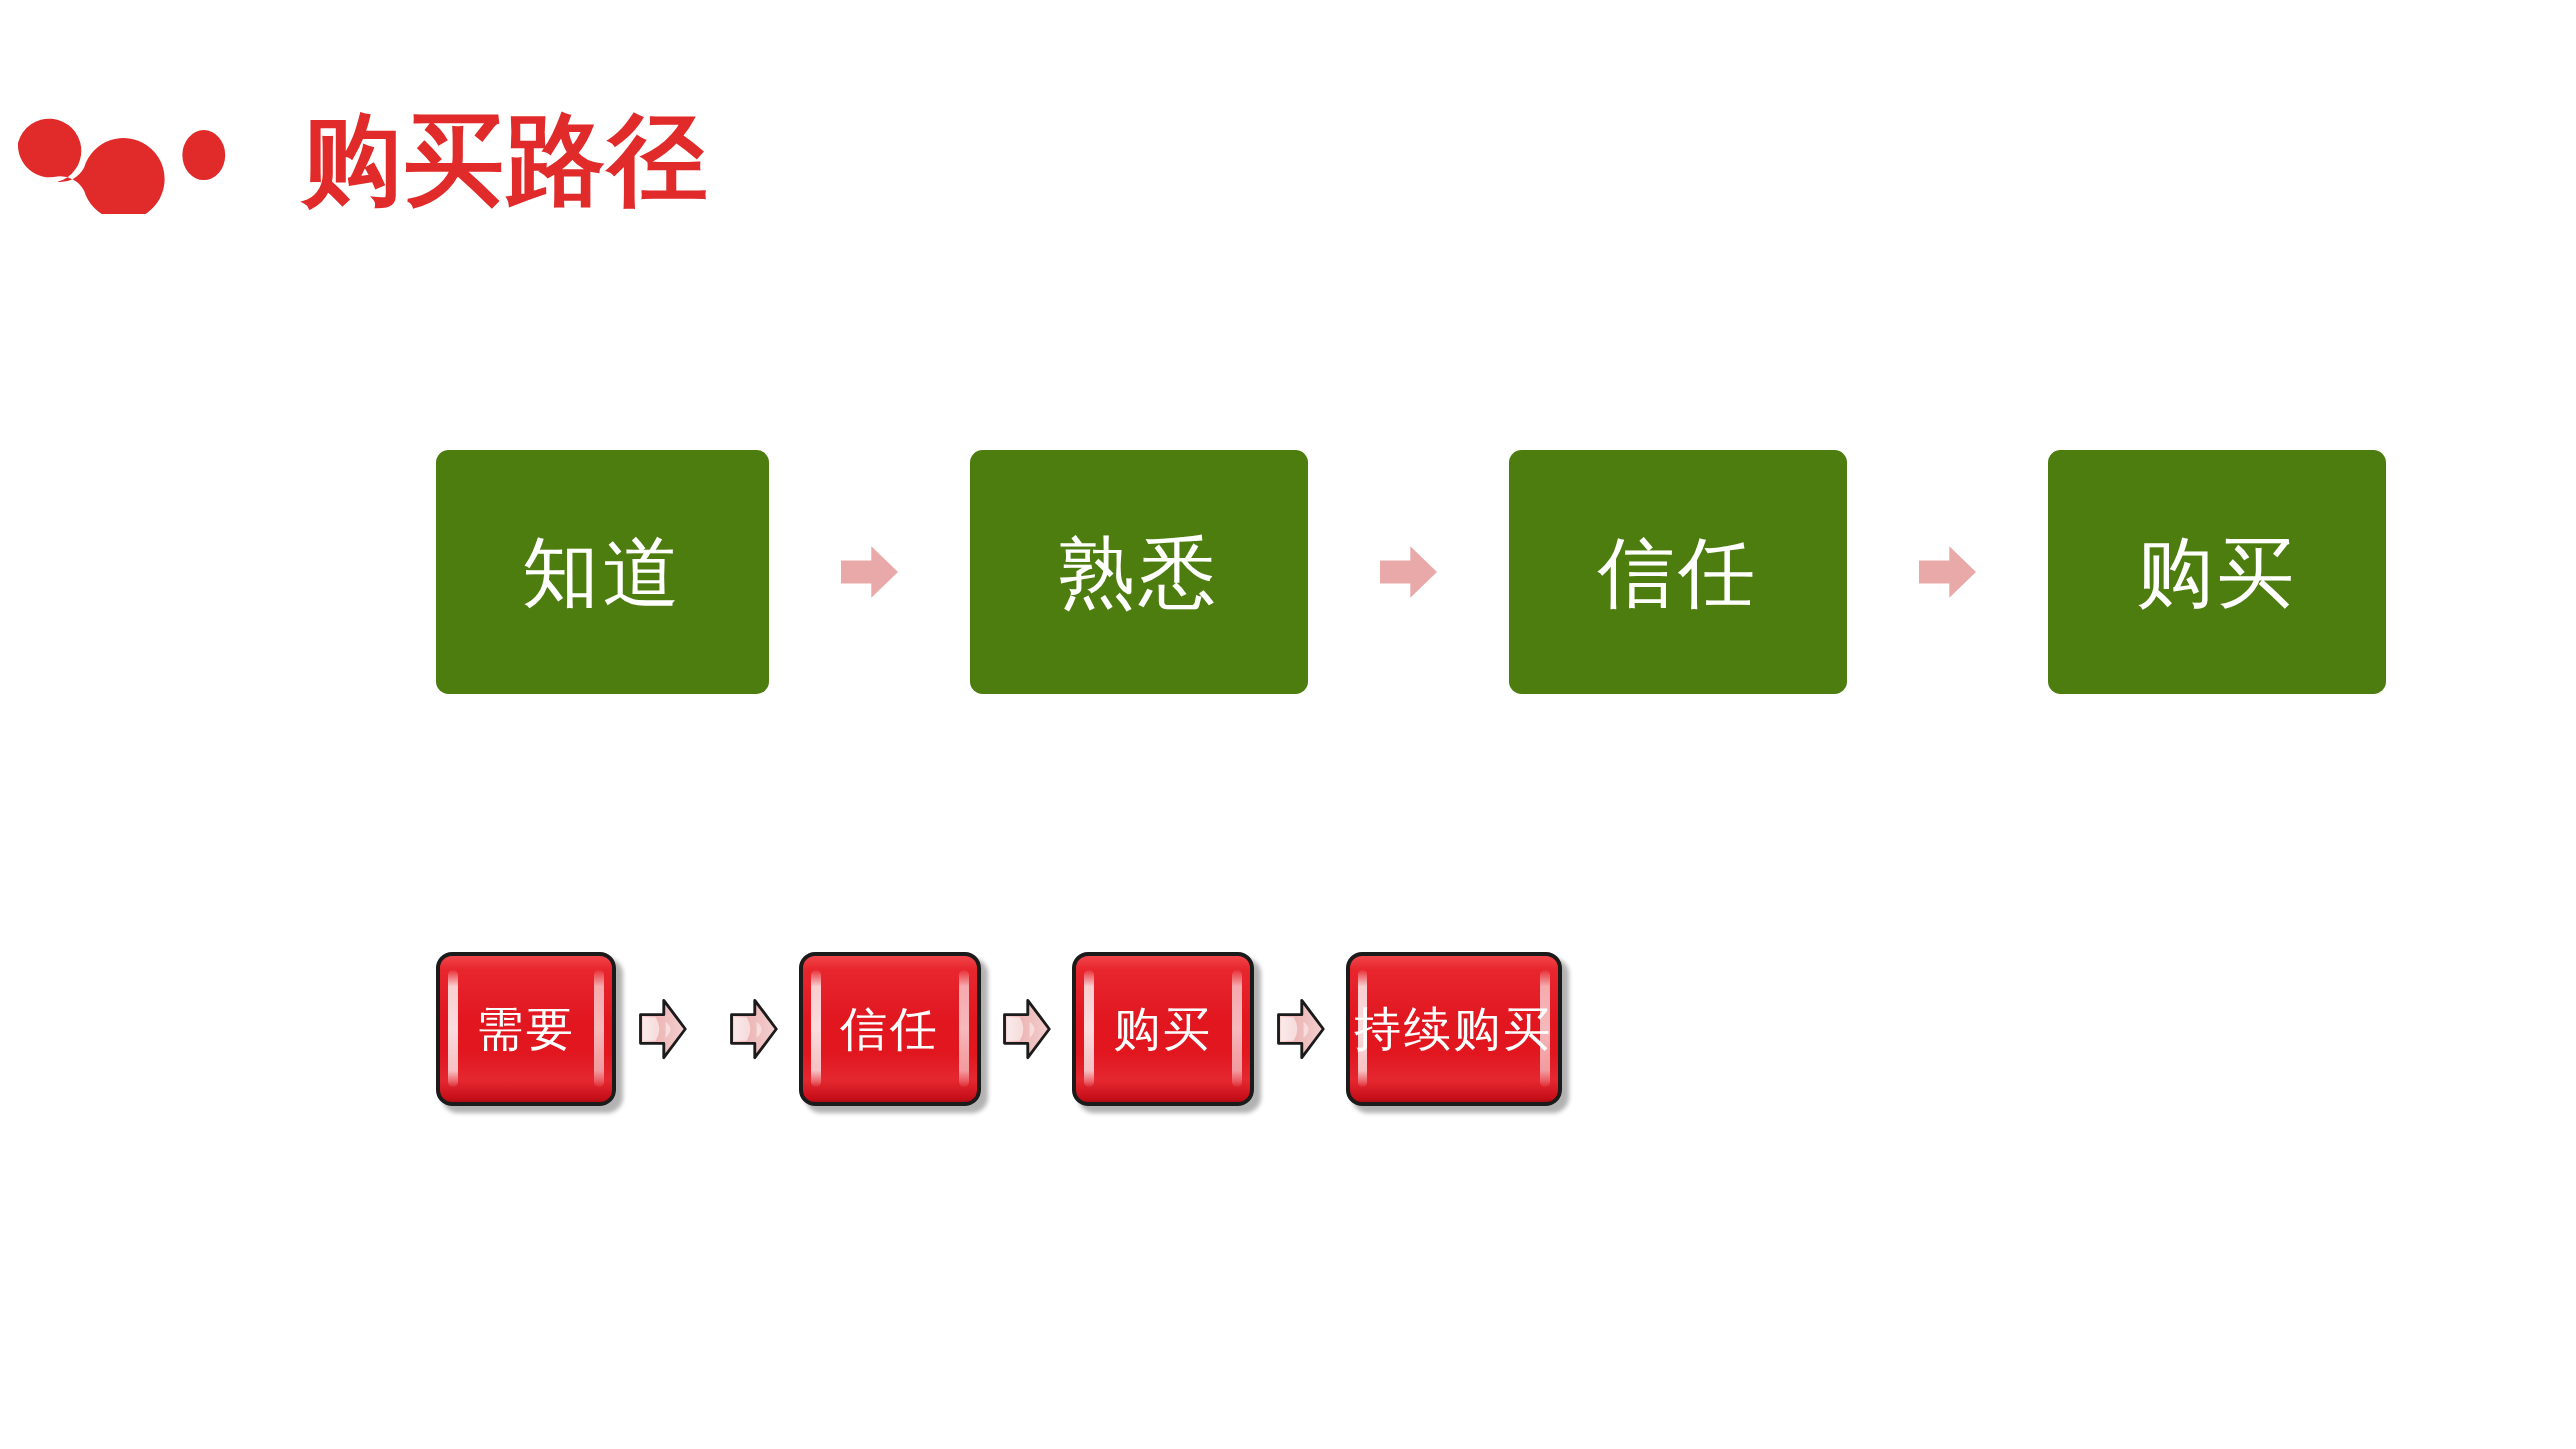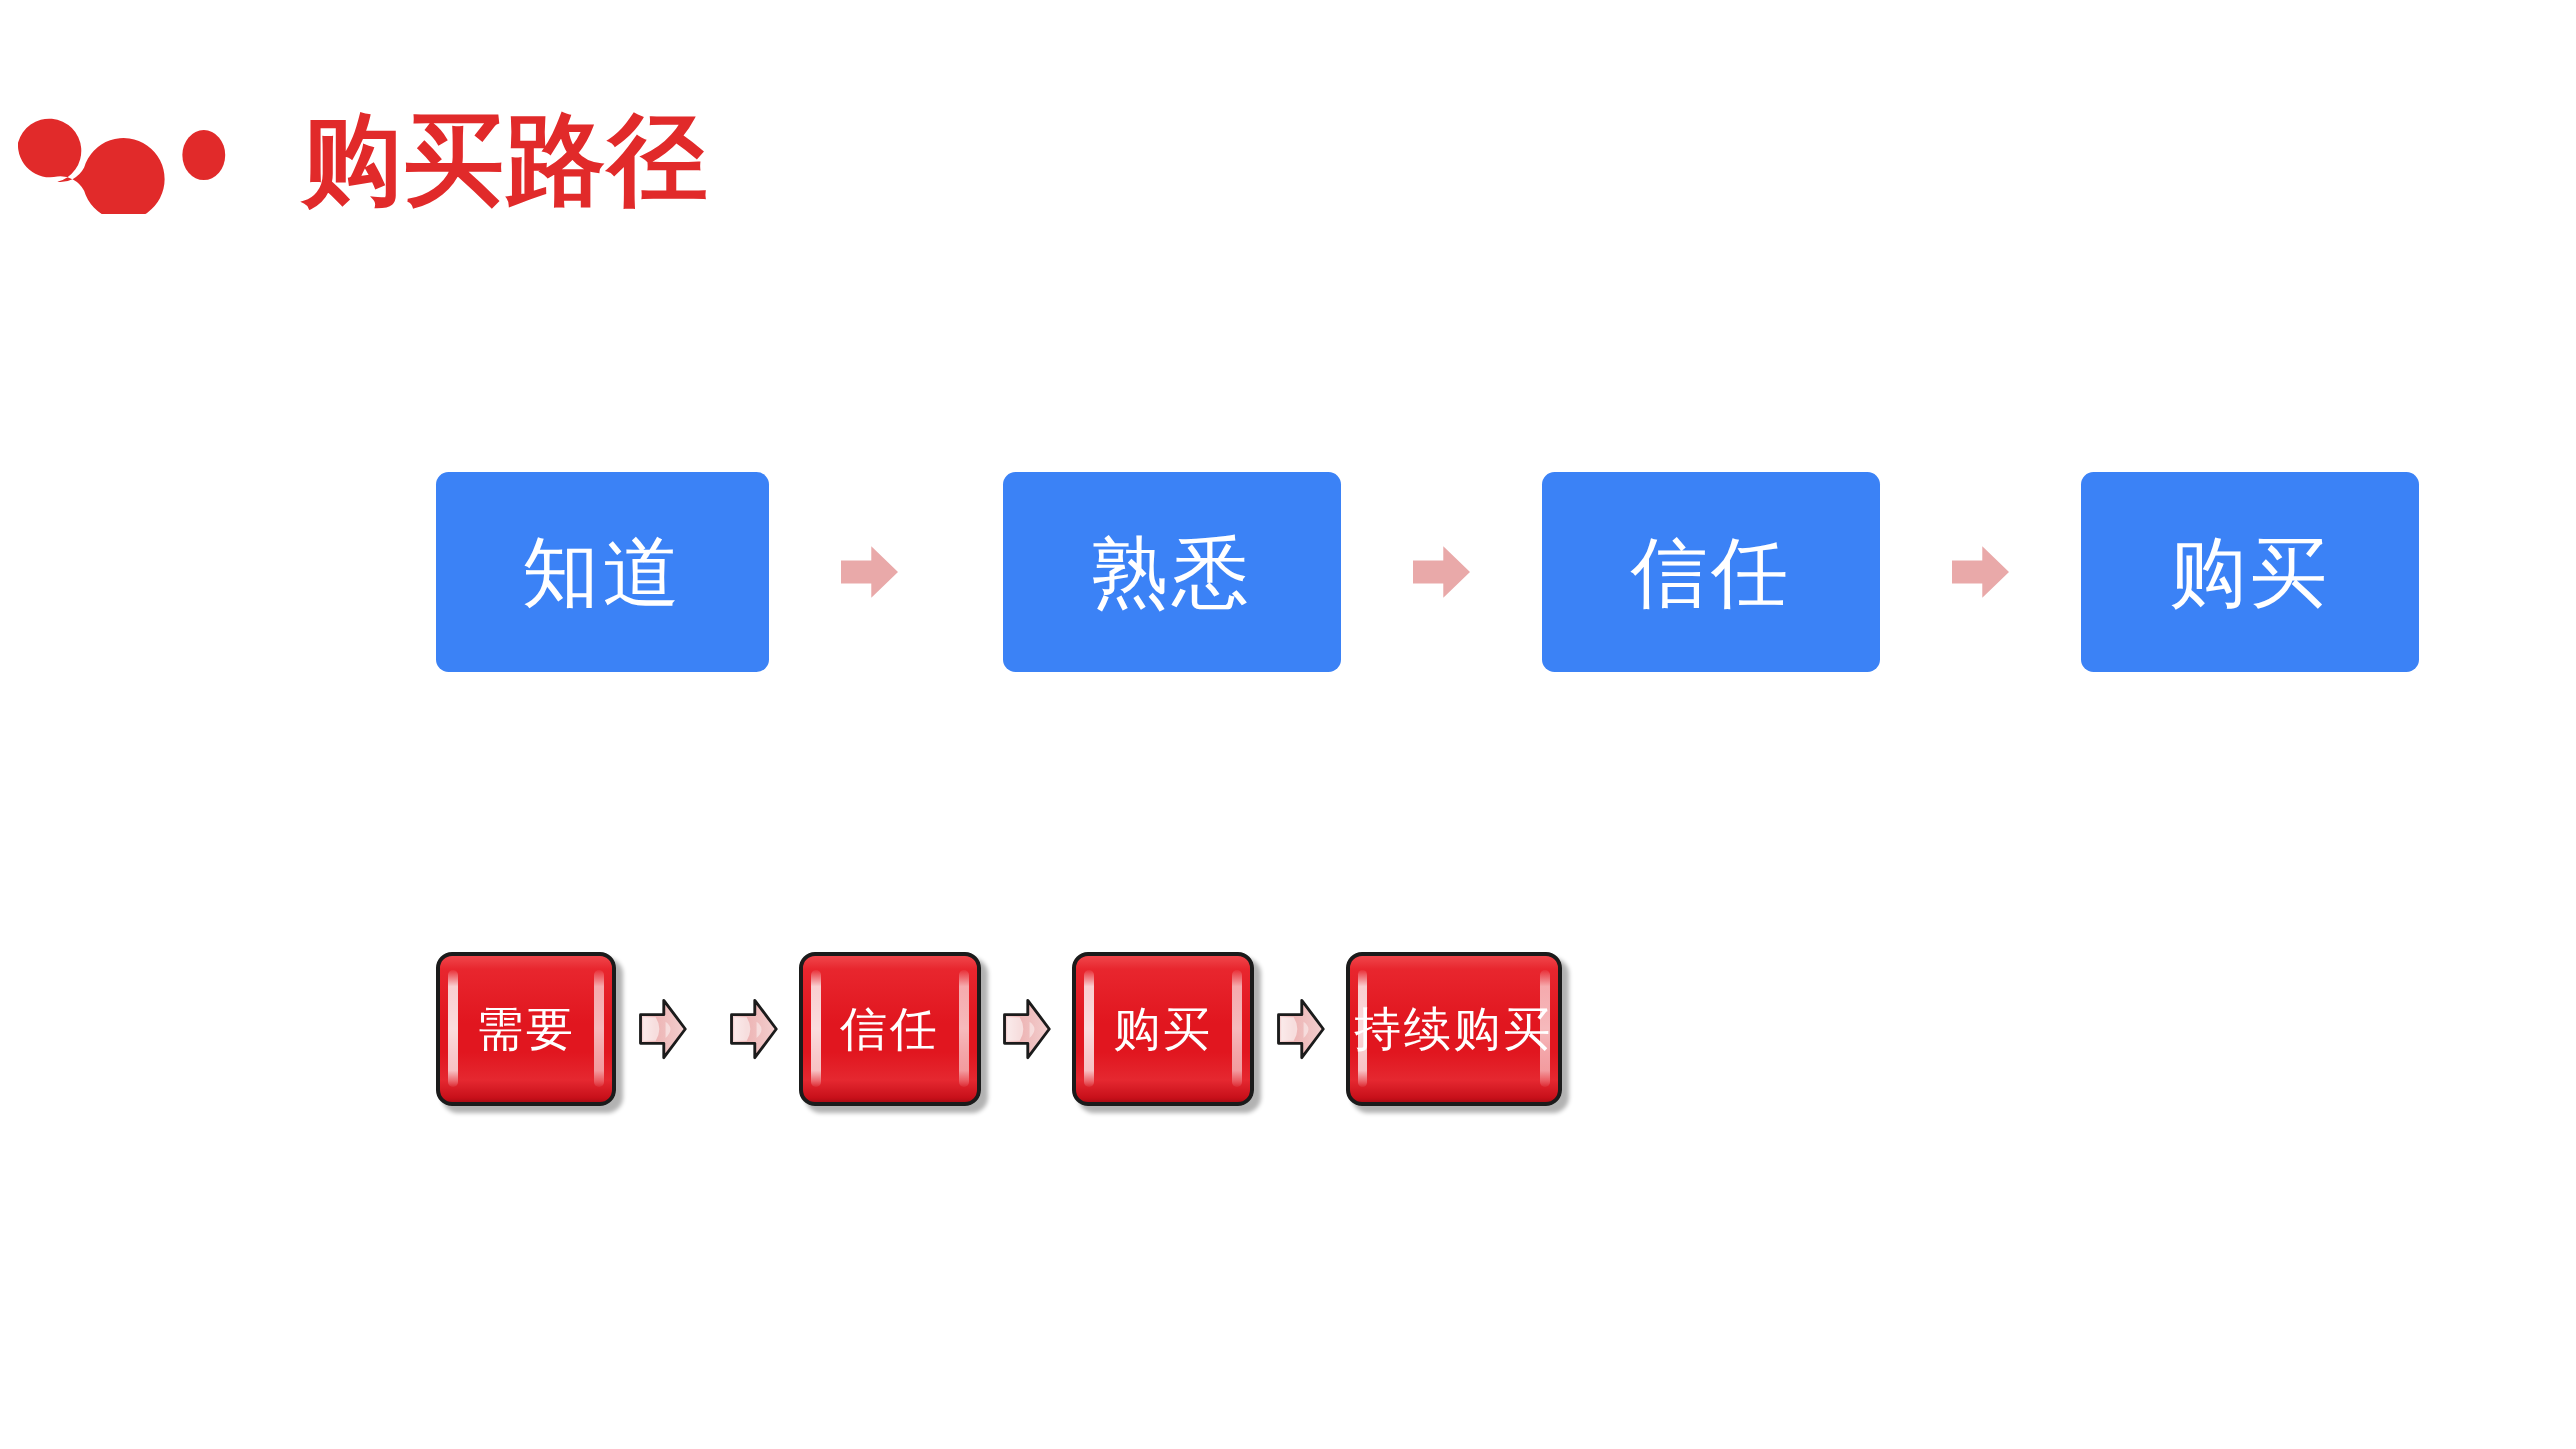--- a/index.html
+++ b/index.html
@@ -52,38 +52,38 @@
   }
 
   
   #flow-row-primary {
     left: 436px;
     top: 472px;
     height: 200px;
   }
 
   .flat-card {
-    height: 200px;
+    height: 244px;
     border-radius: 12.5px;
-    background: #3b82f6;
+    background: #4d7c0f;
     display: flex;
     align-items: center;
     justify-content: center;
     box-sizing: border-box;
   }
   .flat-card .card-label {
     color: #ffffff;
     font-size: 77px;
     line-height: 82px;
     font-weight: normal;
     letter-spacing: 3.6px;
     white-space: nowrap;
   }
   .flat-card.w1 { width: 333px; }
-  .flat-card.w2 { width: 338px; margin-left: 33px; }
+  .flat-card.w2 { width: 338px; }
   .flat-card.w3 { width: 338px; }
   .flat-card.w4 { width: 338px; }
 
   .gap-a { width: 72px; height: 0.9px; }
 
   .arrow-flat {
     width: 57px;
     height: 52px;
     flex: none;
   }

